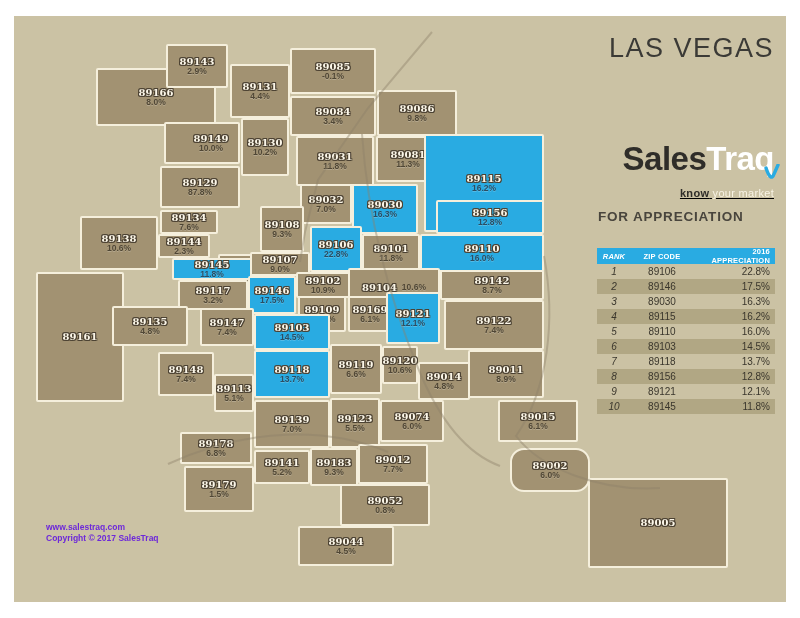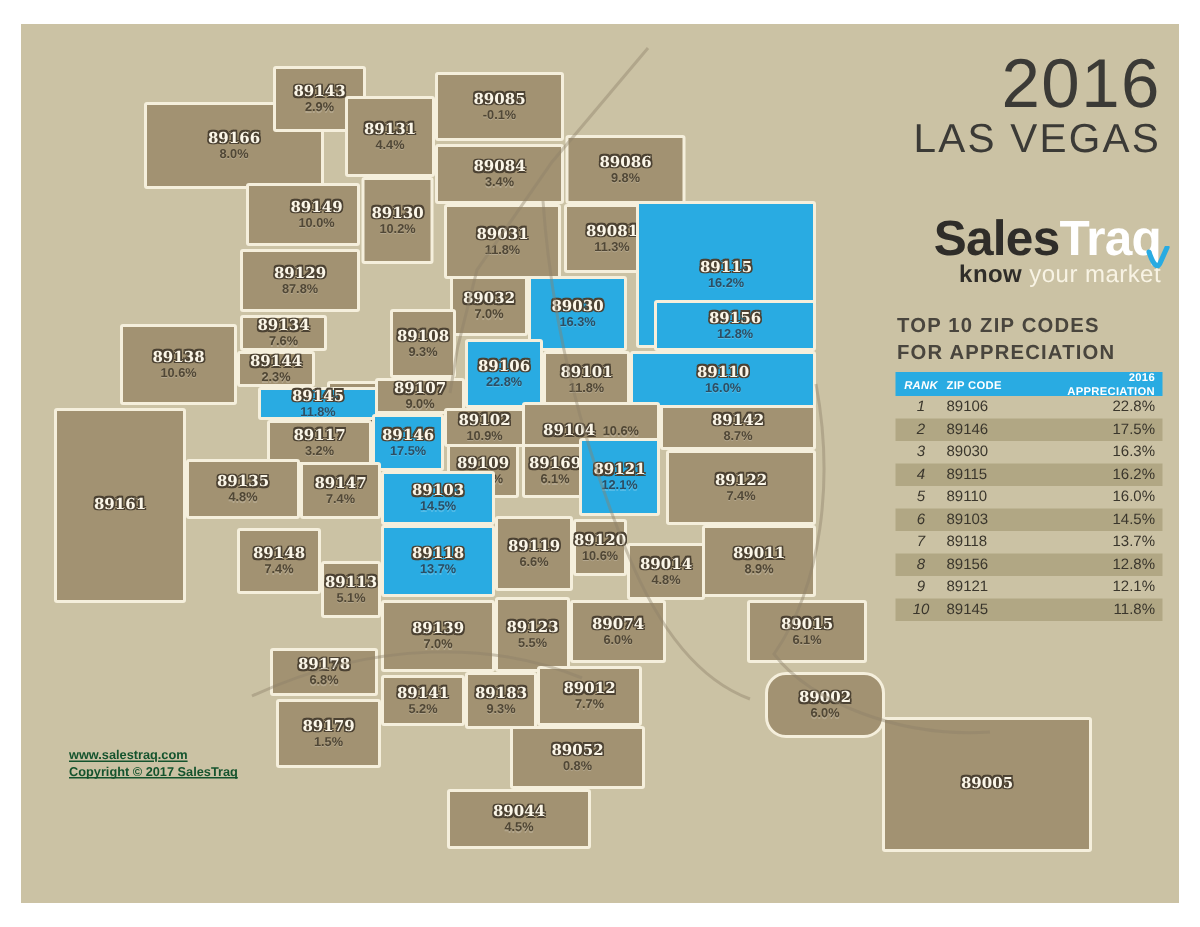--- a/index.html
+++ b/index.html
@@ -25,52 +25,52 @@
   .title-block{position:absolute;right:26px;top:34px;text-align:right;color:var(--title-text,#3b3a36);z-index:3;}
   .t-year{font-size:46px;line-height:0.95;letter-spacing:1px;}
   .t-city{font-size:27px;letter-spacing:1.5px;line-height:1.05;}
   .t-sub{font-size:20.5px;letter-spacing:0.5px;line-height:1.15;}
 
   .logo-block{position:absolute;right:26px;top:142px;text-align:right;z-index:3;}
   .logo-text{font-size:33px;font-weight:700;letter-spacing:-0.5px;line-height:1;position:relative;display:inline-block;}
   .logo-sales{color:#2f2d29;}
   .logo-traq{color:#ffffff;}
   .logo-swoosh{position:absolute;right:-6px;bottom:-7px;}
-  .tagline{font-size:16px;margin-top:0;letter-spacing:0.3px;}
+  .tagline{font-size:11px;margin-top:12px;letter-spacing:0.3px;text-decoration:underline;}
   .tag-know{color:#2f2d29;font-weight:700;}
   .tag-rest{color:#f8f3e4;}
 
   .top10-heading{position:absolute;left:598px;top:208px;z-index:3;color:#49453d;font-size:13.5px;
                  font-weight:600;letter-spacing:0.8px;line-height:1.3;}
 
   .top10-table{position:absolute;left:597px;top:248px;width:178px;z-index:3;font-size:10px;color:#3a362c;}
   .thead{display:flex;align-items:center;height:16px;background:var(--highlight-blue,#29abe2);color:#ffffff;
          font-size:7.5px;font-weight:700;letter-spacing:0.2px;}
   .trow{display:flex;align-items:center;height:15px;}
   .trow.alt{background:var(--table-stripe,#b1a784);}
   .c-rank{width:34px;text-align:center;flex:none;font-style:italic;}
-  .c-zip{width:62px;text-align:left;flex:none;}
+  .c-zip{width:62px;text-align:center;flex:none;}
   .c-app{flex:1;text-align:right;padding-right:5px;}
 
-  .footer-block{position:absolute;left:46px;top:498px;width:172px;z-index:3;color:#14532d;text-decoration:underline;}
+  .footer-block{position:absolute;left:46px;top:522px;width:172px;z-index:3;color:#6d28d9;}
   .f-site,.f-copy{font-size:8.5px;font-weight:700;line-height:1.35;}
   .f-note{margin-top:9px;font-size:8px;line-height:1.35;}
 </style>
 </head>
 <body>
 
 <div class="page">
   <div class="canvas"></div>
 
   <div>
       <div class="region" style="left: 96px; top: 68px; width: 120px; height: 58px;">
         <span class="zip">89166</span>
         <span class="pct">8.0%</span>
       </div>
-      <div class="region" style="left: 182px; top: 44px; width: 62px; height: 44px;">
+      <div class="region" style="left: 166px; top: 44px; width: 62px; height: 44px;">
         <span class="zip">89143</span>
         <span class="pct">2.9%</span>
       </div>
       <div class="region" style="left: 230px; top: 64px; width: 60px; height: 54px;">
         <span class="zip">89131</span>
         <span class="pct">4.4%</span>
       </div>
       <div class="region" style="left: 290px; top: 48px; width: 86px; height: 46px;">
         <span class="zip">89085</span>
         <span class="pct">-0.1%</span>
@@ -175,21 +175,21 @@
         <span class="pct">10.9%</span>
       </div>
       <div class="region inline" style="left: 348px; top: 268px; width: 92px; height: 40px;">
         <span class="zip">89104</span>
         <span class="pct">10.6%</span>
       </div>
       <div class="region" style="left: 440px; top: 270px; width: 104px; height: 30px;">
         <span class="zip">89142</span>
         <span class="pct">8.7%</span>
       </div>
-      <div class="region" style="left: 124px; top: 306px; width: 76px; height: 40px;">
+      <div class="region" style="left: 112px; top: 306px; width: 76px; height: 40px;">
         <span class="zip">89135</span>
         <span class="pct">4.8%</span>
       </div>
       <div class="region" style="left: 200px; top: 308px; width: 54px; height: 38px;">
         <span class="zip">89147</span>
         <span class="pct">7.4%</span>
       </div>
       <div class="region" style="left: 298px; top: 296px; width: 48px; height: 36px;">
         <span class="zip">89109</span>
         <span class="pct">-12.1%</span>
@@ -292,38 +292,36 @@
     </div>
 
   <svg class="roads" width="800" height="618">
     <path d="M432,32 L368,108 L318,180 L305,232 L300,262"></path>
     <path d="M362,134 C368,220 390,300 418,368 C436,412 462,452 500,466"></path>
     <path d="M168,464 C250,426 330,428 388,452"></path>
     <path d="M544,256 C556,320 548,390 516,436 C540,468 600,492 660,488"></path>
   </svg>
 
   <div class="title-block">
-    <div class="t-year">2016</div>
     <div class="t-city">LAS VEGAS</div>
   </div>
 
   <div class="logo-block">
     <div class="logo-text">
       <span class="logo-sales">Sales</span><span class="logo-traq">Traq</span>
       <svg class="logo-swoosh" width="16" height="18" viewBox="0 0 16 18">
         <path d="M2 4 C5 13 8 16 10 10 L14 1" fill="none" stroke="#29abe2" stroke-width="3.4" stroke-linecap="round"></path>
       </svg>
     </div>
     <div class="tagline">
       <span class="tag-know">know</span><span class="tag-rest"> your market</span>
     </div>
   </div>
 
   <div class="top10-heading">
-    <div>TOP 10 ZIP CODES</div>
     <div>FOR APPRECIATION</div>
   </div>
 
   <div class="top10-table">
     <div class="thead">
       <span class="c-rank">RANK</span>
       <span class="c-zip">ZIP CODE</span>
       <span class="c-app">2016 APPRECIATION</span>
     </div>
     <div>

